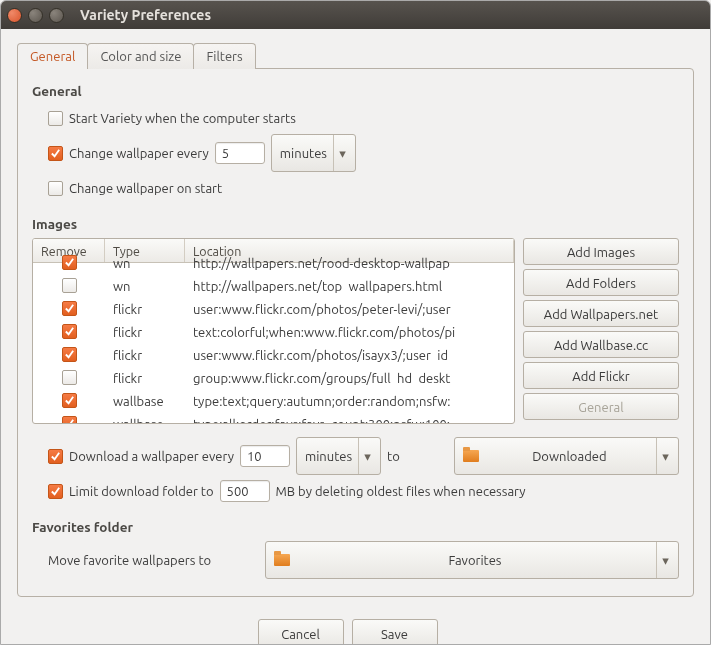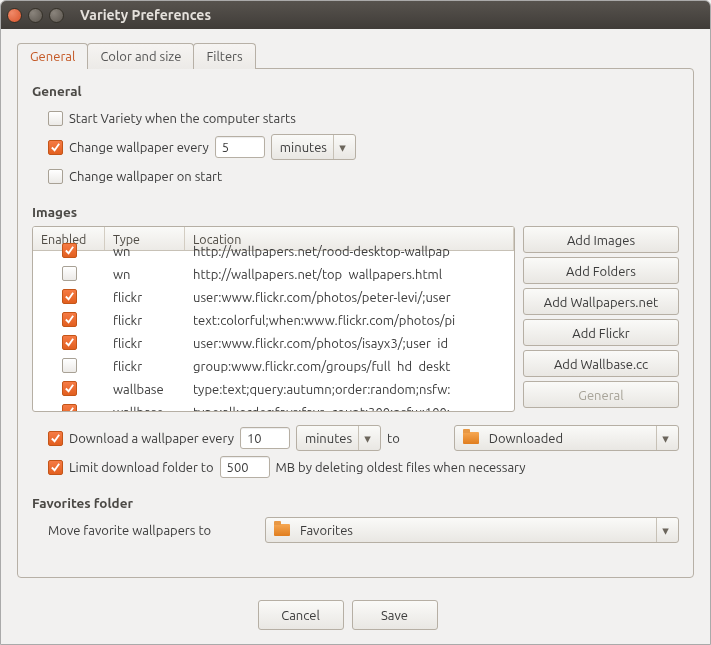--- a/index.html
+++ b/index.html
@@ -119,24 +119,25 @@
     color: #3c3c3c;
     box-shadow: inset 0 1px 1px rgba(0,0,0,0.08);
   }
   input.spin { width: 50px; text-align: left; }
   .combo {
     border: 1px solid #b6afa4;
     border-radius: 3px;
     background: linear-gradient(#fafaf8,#e9e7e3);
     display: inline-flex;
     align-items: center;
-    height: 26px;
+    height: 38px;
     padding: 0 4px 0 8px;
     gap: 6px;
     min-width: 80px;
+    text-align: center;
   }
   .combo.wide { flex: 1; margin-left: 48px; }
   .combo .arrowbox {
     width: 18px;
     display: flex;
     border-left: 1px solid #c7c1b6;
     align-items: center; justify-content: center;
     height: 100%;
     color: #6c665c;
   }
@@ -267,21 +268,21 @@
         </span>
         <span class="txt">Change wallpaper on start</span>
       </div>
 
       <div class="sect-gap"></div>
       <div class="section-head">Images</div>
 
       <div class="images-area">
         <div class="table-wrap">
           <div class="thead">
-            <div class="th col-en">Enabled</div>
+            <div class="th col-en">Remove</div>
             <div class="th col-ty">Type</div>
             <div class="th col-lo">Location</div>
           </div>
           <div class="tbody" id="tbody" style="margin-top:-12px;">
               <div class="tr">
                 <div class="td col-en">
                   <span class="chk checked">
                     <svg viewBox="0 0 12 12">
                       <polyline points="2,6 5,9 10,2" fill="none" stroke="#fff" stroke-width="2"></polyline>
                     </svg>
@@ -359,22 +360,22 @@
                 <div class="td col-ty">wallbase</div>
                 <div class="td col-lo">type:all;order:favs;favs_count:300;nsfw:100;</div>
               </div>
             </div>
         </div>
 
         <div class="btncol">
           <div class="button">Add Images</div>
           <div class="button">Add Folders</div>
           <div class="button">Add Wallpapers.net</div>
+          <div class="button">Add Wallbase.cc</div>
           <div class="button">Add Flickr</div>
-          <div class="button">Add Wallbase.cc</div>
           <div class="button disabled">General</div>
         </div>
       </div>
 
       <div class="sect-gap"></div>
 
       <div class="row" style="margin-left:16px;">
         <span class="chk checked">
           <svg viewBox="0 0 12 12">
               <polyline points="2,6 5,9 10,2" fill="none" stroke="#fff" stroke-width="2"></polyline>

